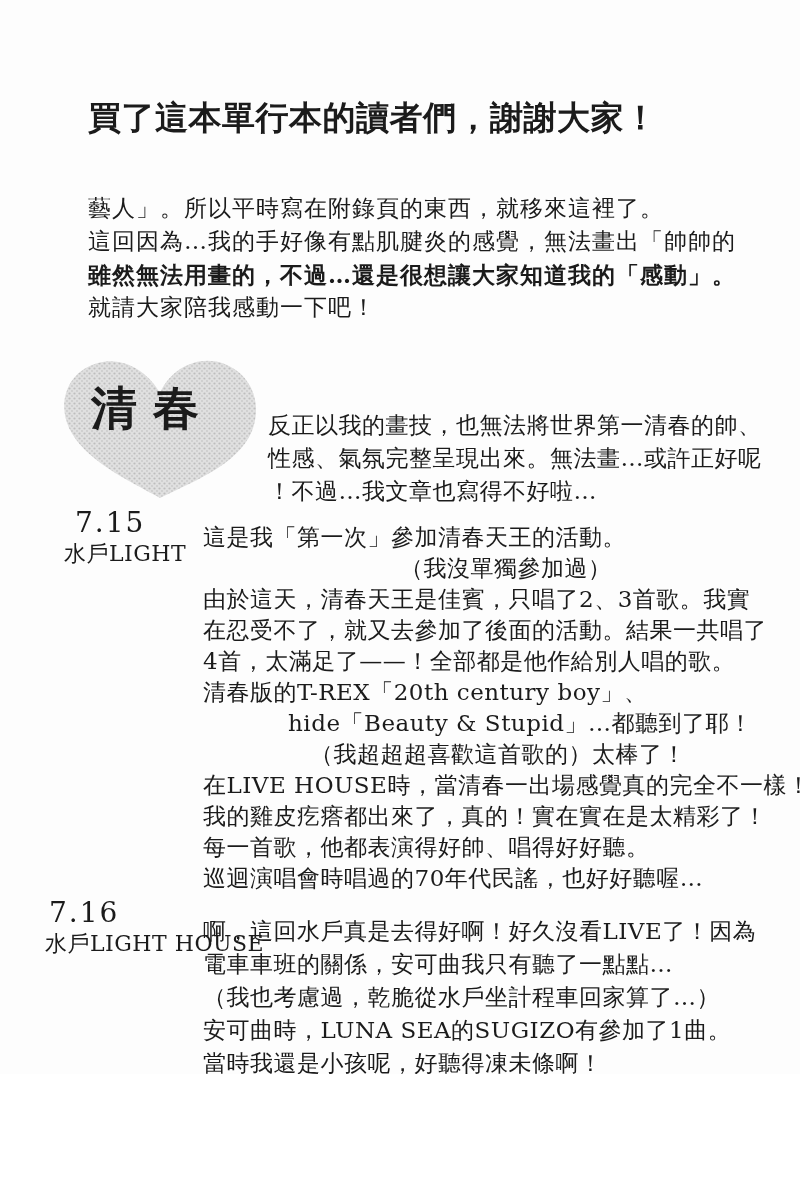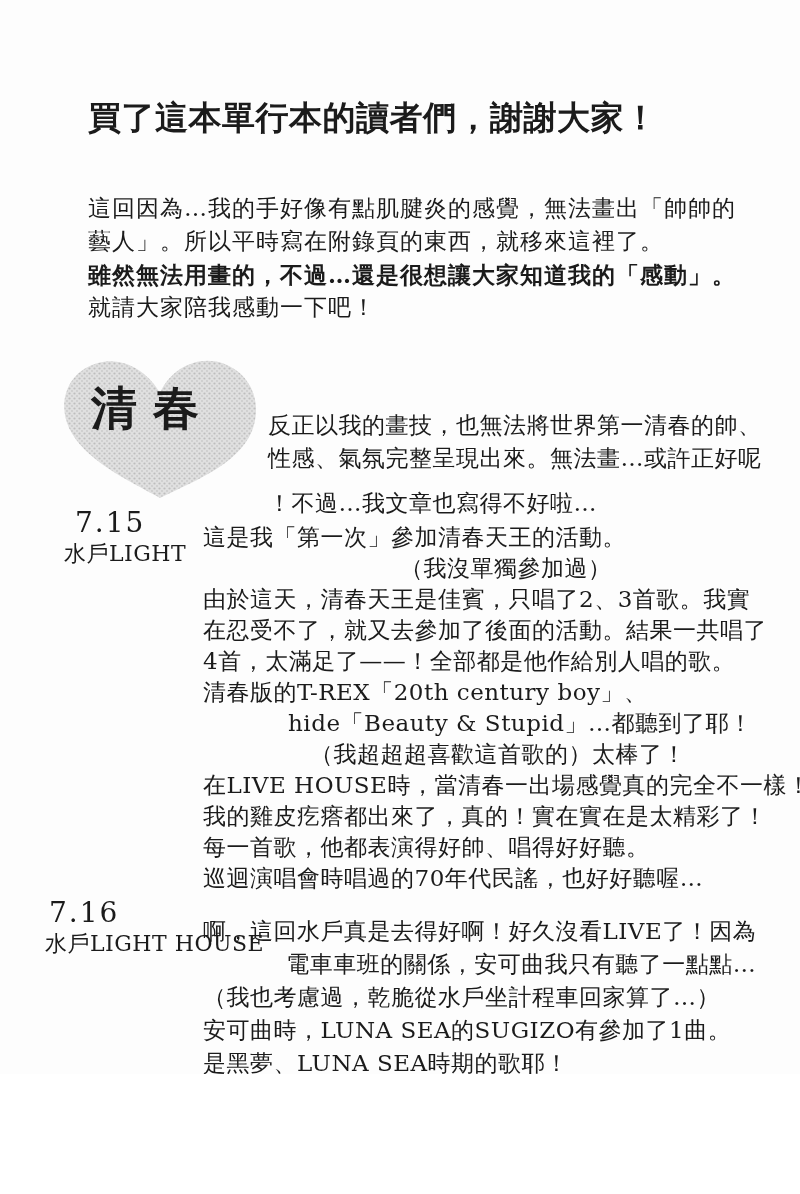--- a/index.html
+++ b/index.html
@@ -73,22 +73,22 @@
   .sec2-body { top: 915px;  line-height: 33px; }
 </style>
 </head>
 <body>
 
 <div class="page">
 
   <div class="title">買了這本單行本的讀者們，謝謝大家！</div>
 
   <div class="intro">
+      <div class="line" style="margin-left: 0px;">藝人」。所以平時寫在附錄頁的東西，就移來這裡了。</div>
       <div class="line" style="margin-left: 0px;">這回因為…我的手好像有點肌腱炎的感覺，無法畫出「帥帥的</div>
-      <div class="line" style="margin-left: 0px;">藝人」。所以平時寫在附錄頁的東西，就移來這裡了。</div>
       <div class="line" style="margin-left: 0px; font-weight: bold;">雖然無法用畫的，不過…還是很想讓大家知道我的「感動」。</div>
       <div class="line" style="margin-left: 0px;">就請大家陪我感動一下吧！</div>
     </div>
 
   <div class="heart-wrap">
     <svg width="204" height="152" viewBox="0 0 204 152">
       <defs>
         <pattern id="tone" width="5" height="5" patternUnits="userSpaceOnUse">
           <rect width="5" height="5" fill="#e0e0e0"></rect>
           <circle cx="1.5" cy="1.5" r="1.1" fill="#bdbdbd"></circle>
@@ -96,21 +96,21 @@
         </pattern>
       </defs>
       <path d="M102,146 C70,128 26,108 11,76 C-1,49 10,19 40,11 C66,4 90,20 102,41 C112,18 138,3 164,11 C193,21 205,50 194,79 C180,113 134,130 102,146 Z" fill="url(#tone)"></path>
     </svg>
     <div class="heart-label">清春</div>
   </div>
 
   <div class="heart-note">
       <div class="line" style="margin-left: 0px; margin-top: 32px;">反正以我的畫技，也無法將世界第一清春的帥、</div>
       <div class="line" style="margin-left: 0px;">性感、氣氛完整呈現出來。無法畫…或許正好呢</div>
-      <div class="line" style="margin-left: 0px; margin-top: 12px;">！不過…我文章也寫得不好啦…</div>
+      <div class="line" style="margin-left: 0px;">！不過…我文章也寫得不好啦…</div>
     </div>
 
   <div class="sec-label sec1-label">
     <div class="sec-date">7.15</div>
     <div class="sec-venue">水戶LIGHT</div>
   </div>
   <div class="sec-body sec1-body">
       <div class="line" style="margin-left: 0px;">這是我「第一次」參加清春天王的活動。</div>
       <div class="line" style="margin-left: 197px;">（我沒單獨參加過）</div>
       <div class="line" style="margin-left: 0px;">由於這天，清春天王是佳賓，只唱了2、3首歌。我實</div>
@@ -124,20 +124,19 @@
       <div class="line" style="margin-left: 0px;">每一首歌，他都表演得好帥、唱得好好聽。</div>
       <div class="line" style="margin-left: 0px;">巡迴演唱會時唱過的70年代民謠，也好好聽喔…</div>
     </div>
 
   <div class="sec-label sec2-label">
     <div class="sec-date">7.16</div>
     <div class="sec-venue">水戶LIGHT HOUSE</div>
   </div>
   <div class="sec-body sec2-body">
       <div class="line" style="margin-left: 0px;">啊，這回水戶真是去得好啊！好久沒看LIVE了！因為</div>
-      <div class="line" style="margin-left: 0px; text-align: right;">電車車班的關係，安可曲我只有聽了一點點…</div>
+      <div class="line" style="margin-left: 0px;">電車車班的關係，安可曲我只有聽了一點點…</div>
       <div class="line" style="margin-left: 0px;">（我也考慮過，乾脆從水戶坐計程車回家算了…）</div>
       <div class="line" style="margin-left: 0px;">安可曲時，LUNA SEA的SUGIZO有參加了1曲。</div>
-      <div class="line" style="margin-left: 0px;">是黑夢、LUNA SEA時期的歌耶！</div>
       <div class="line" style="margin-left: 0px;">當時我還是小孩呢，好聽得凍未條啊！</div>
     </div>
 
 </div>
 
 </body></html>

